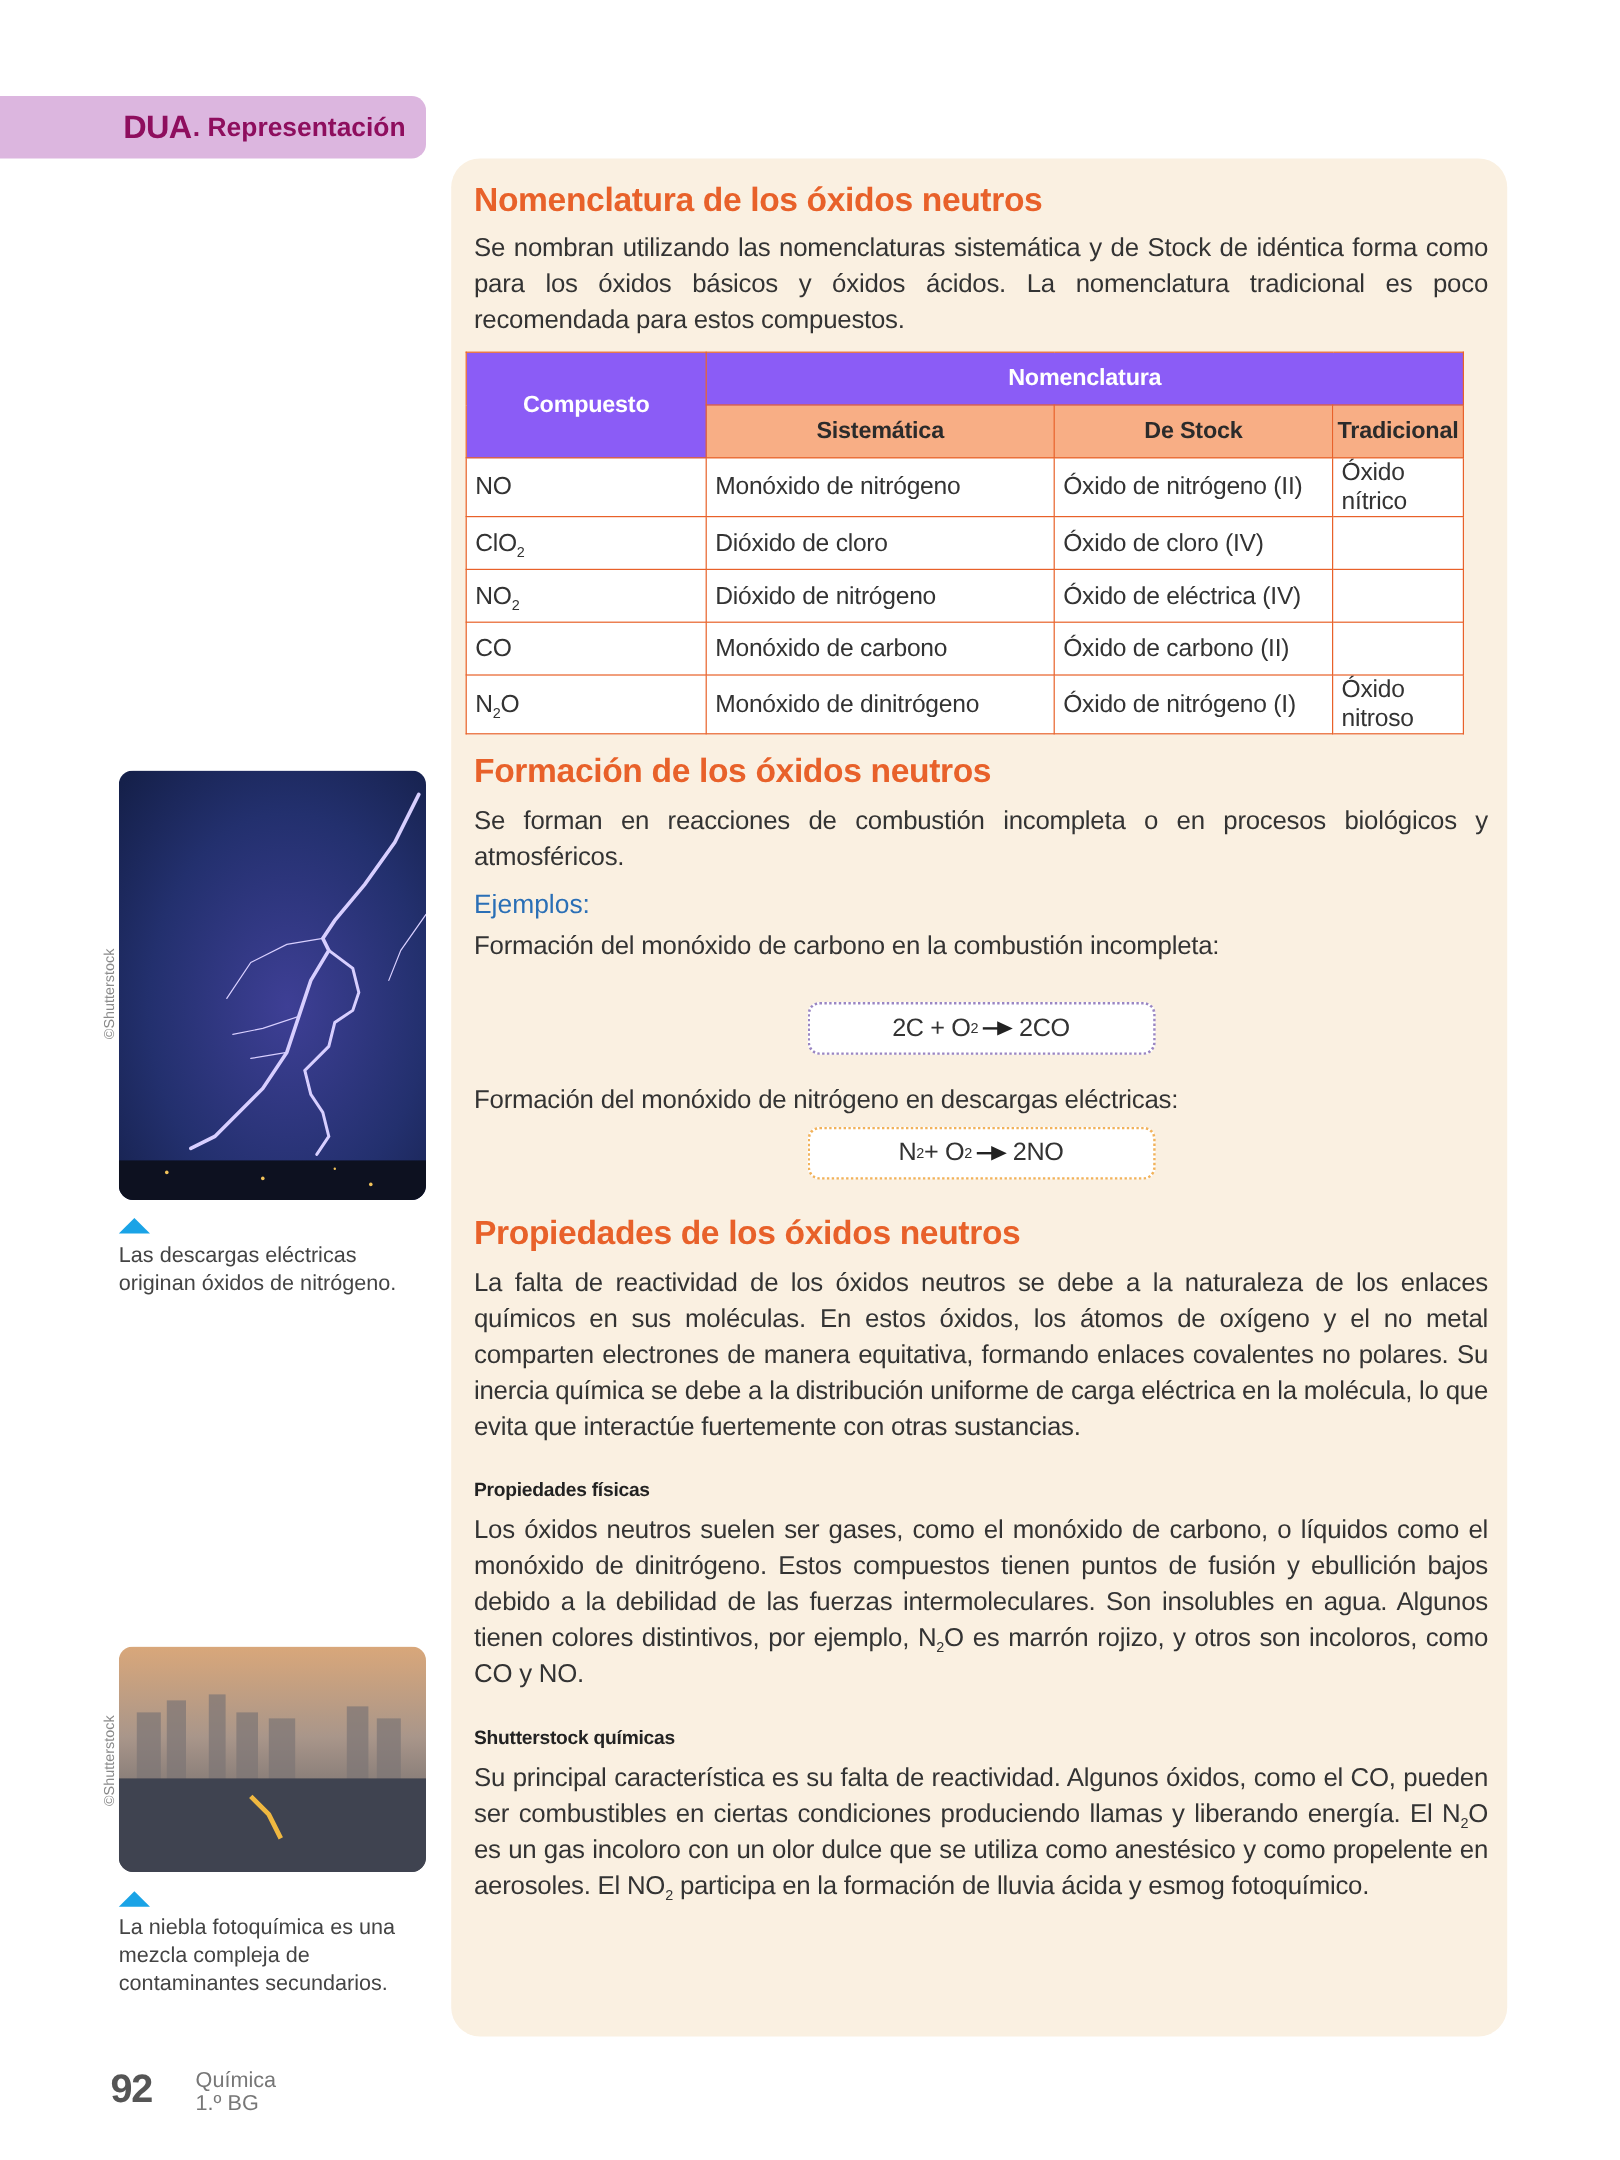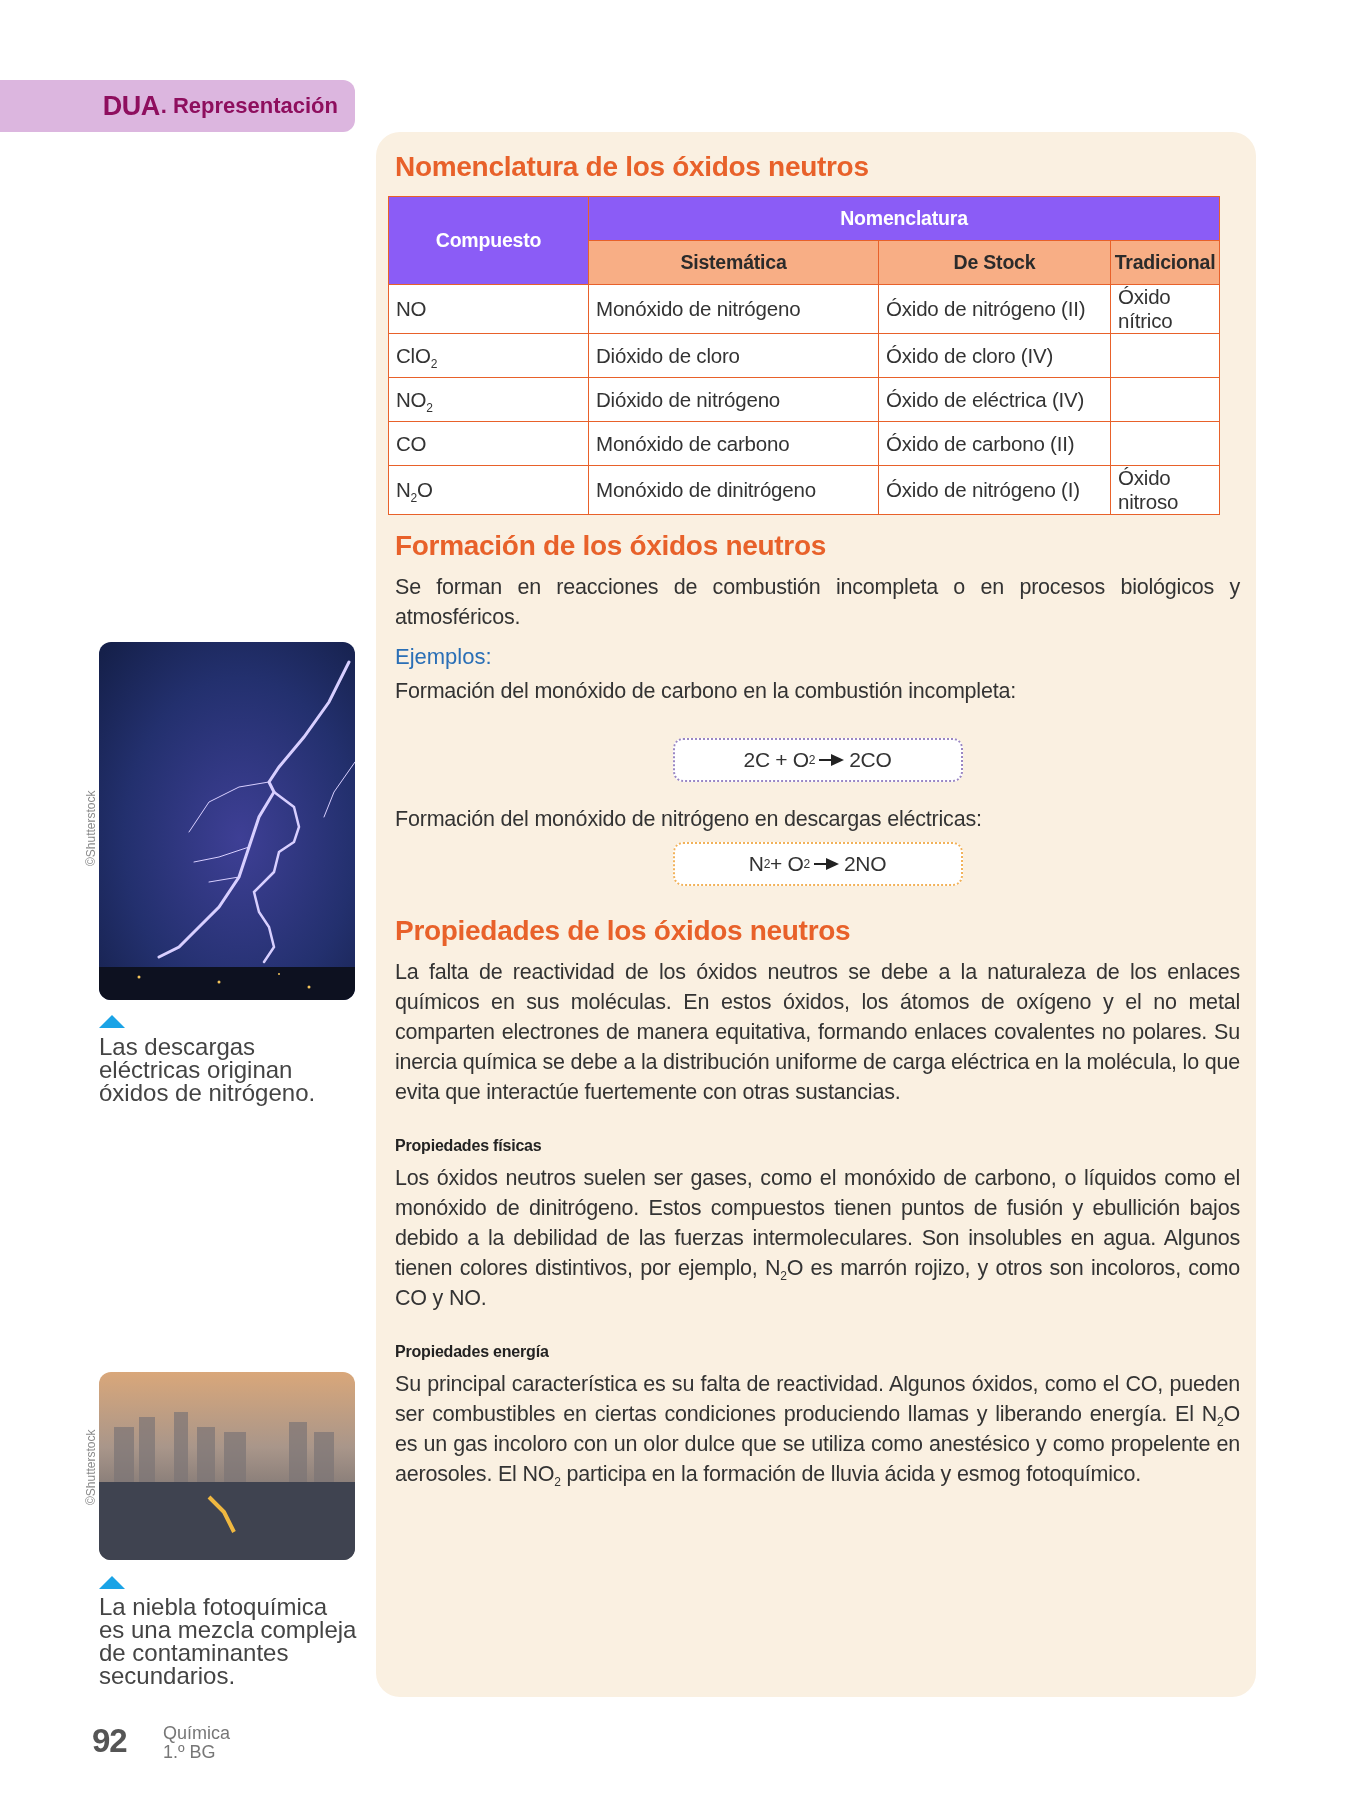--- a/index.html
+++ b/index.html
@@ -55,38 +55,39 @@
 
   .photo { position: absolute; left: 99px; width: 256px; border-radius: 12px; overflow: hidden; }
   .credit {
     position: absolute; font-size: 12px; color: #8a8a8a; transform: rotate(-90deg);
     transform-origin: left top; white-space: nowrap;
   }
   .caption-tri {
     position: absolute; left: 99px; width: 0; height: 0;
     border-left: 13px solid transparent; border-right: 13px solid transparent; border-bottom: 13px solid #1aa3e6;
   }
-  .caption { position: absolute; left: 99px; width: 260px; font-size: 24px; line-height: 23px; color: #444; }
+  .caption { position: absolute; left: 99px; width: 260px; font-size: 18px; line-height: 23px; color: #444; }
 
   .footer-num { position: absolute; left: 92px; top: 1722px; font-size: 33px; font-weight: bold; color: #555; letter-spacing: -1px; }
   .footer-sub { position: absolute; left: 163px; top: 1724px; font-size: 18px; line-height: 19px; color: #777; }
 </style>
 </head>
 <body>
 
 <div class="dua-band">
   <span class="dua">DUA</span>
     <span class="rep">. Representación</span>
 </div>
 
 <div class="panel"></div>
 
 <div class="content">
 
   <h2 class="sec">Nomenclatura de los óxidos neutros</h2>
+  <p class="body" style="margin-top:7px;">Se nombran utilizando las nomenclaturas sistemática y de Stock de idéntica forma como para los óxidos básicos y óxidos ácidos. La nomenclatura tradicional es poco recomendada para estos compuestos.</p>
 
   <table class="nom" style="margin-top:12px;">
     <thead>
       <tr>
         <th class="h1" rowspan="2" style="width:200px;">Compuesto</th>
         <th class="h1" colspan="3">Nomenclatura</th>
       </tr>
       <tr>
         <th class="h2" style="width:290px;">Sistemática</th>
         <th class="h2" style="width:232px;">De Stock</th>
@@ -149,21 +150,21 @@
     <span class="arrow"></span>
     <span>2NO</span>
   </div>
 
   <h2 class="sec" style="margin-top:28px;">Propiedades de los óxidos neutros</h2>
   <p class="body" style="margin-top:9px;">La falta de reactividad de los óxidos neutros se debe a la naturaleza de los enlaces químicos en sus moléculas. En estos óxidos, los átomos de oxígeno y el no metal comparten electrones de manera equitativa, formando enlaces covalentes no polares. Su inercia química se debe a la distribución uniforme de carga eléctrica en la molécula, lo que evita que interactúe fuertemente con otras sustancias.</p>
 
   <h3 class="sub" style="margin-top:24px;">Propiedades físicas</h3>
   <p class="body" style="margin-top:2px;"><span>Los óxidos neutros suelen ser gases, como el monóxido de carbono, o líquidos como el monóxido de dinitrógeno. Estos compuestos tienen puntos de fusión y ebullición bajos debido a la debilidad de las fuerzas intermoleculares. Son insolubles en agua. Algunos tienen colores distintivos, por ejemplo, N</span><sub>2</sub><span>O es marrón rojizo, y otros son incoloros, como CO y NO.</span></p>
 
-  <h3 class="sub" style="margin-top:24px;">Propiedades energía</h3>
+  <h3 class="sub" style="margin-top:24px;">Shutterstock químicas</h3>
   <p class="body" style="margin-top:2px;"><span>Su principal característica es su falta de reactividad. Algunos óxidos, como el CO, pueden ser combustibles en ciertas condiciones produciendo llamas y liberando energía. El N</span><sub>2</sub><span>O es un gas incoloro con un olor dulce que se utiliza como anestésico y como propelente en aerosoles. El NO</span><sub>2</sub><span> participa en la formación de lluvia ácida y esmog fotoquímico.</span></p>
 </div>
 
 <div class="credit" style="left:84px; top:866px;">©Shutterstock</div>
 <div class="photo" style="top:642px; height:358px;">
   <svg width="256" height="358" viewBox="0 0 256 358">
     <defs>
       <radialGradient id="sky" cx="55%" cy="55%" r="75%">
         <stop offset="0%" stop-color="#3e3f95"></stop>
         <stop offset="60%" stop-color="#23306e"></stop>

